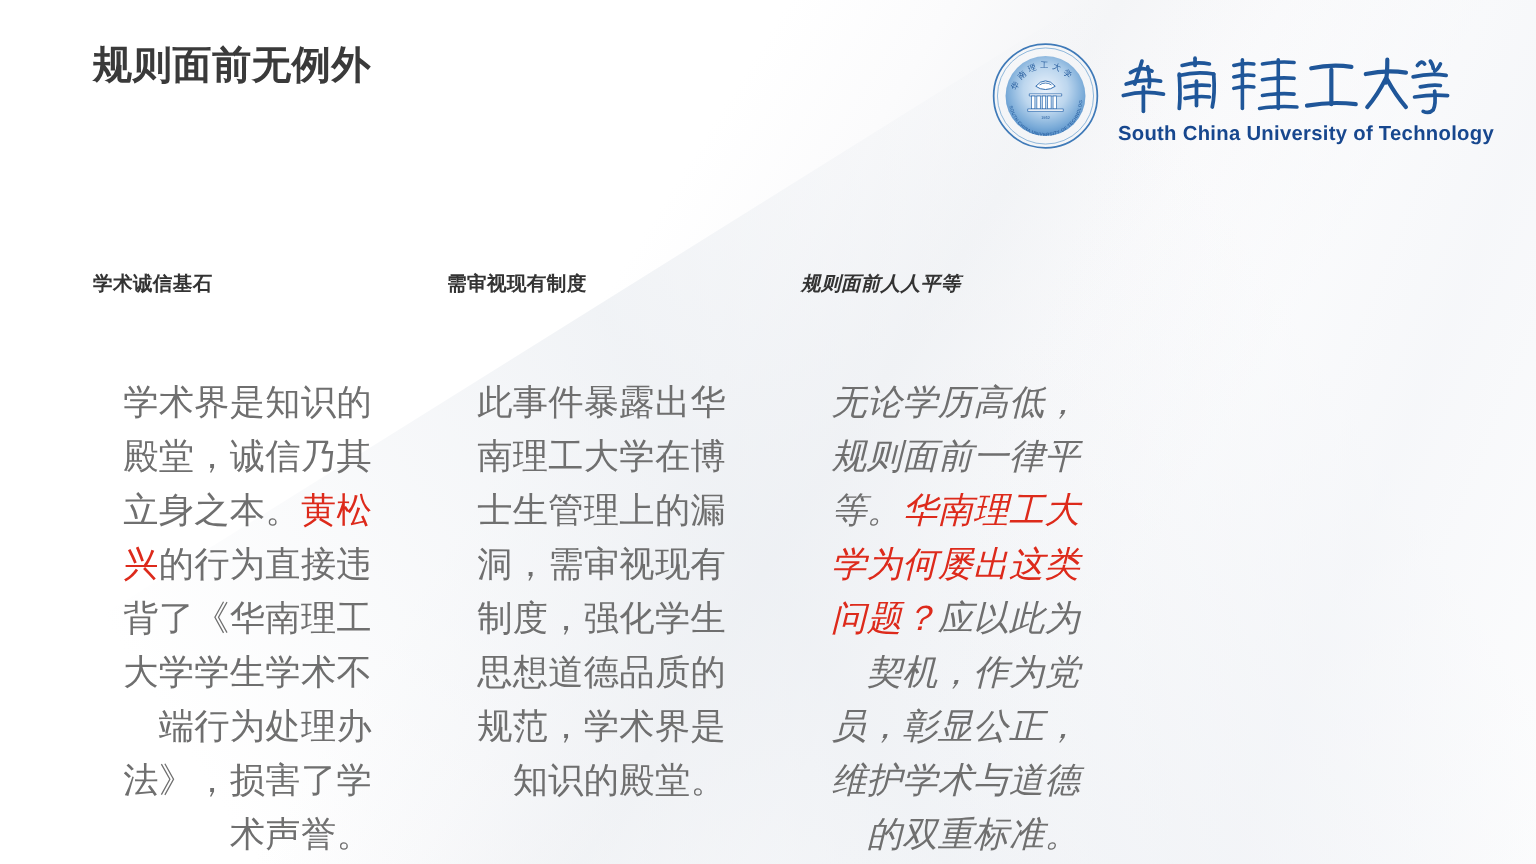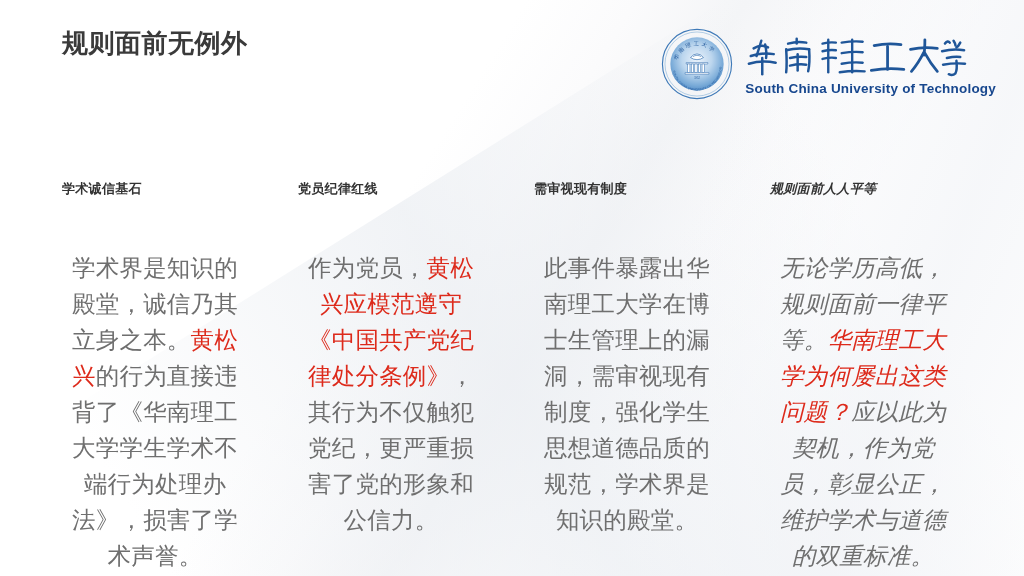--- a/index.html
+++ b/index.html
@@ -144,21 +144,21 @@
     line-height: 26px;
     letter-spacing: .3px;
     white-space: nowrap;
     margin-bottom: 48px;
   }
   .col-body {
     font-size: 23.5px;
     line-height: 36px;
     color: #6f6f6f;
     letter-spacing: .2px;
-    text-align: center;
+    text-align: right;
     word-break: break-all;
   }
   .col-body .hl {
     color: #dd2a1b;
   }
 </style>
 </head>
 <body>
 
 <div id="slide">
@@ -280,24 +280,20 @@
     </div>
   </div>
 
   <div id="columns">
 
     <div class="col">
       <div class="col-heading">学术诚信基石</div>
       <div class="col-body"><span>学术界是知识的殿堂，诚信乃其立身之本。</span><span class="hl">黄松兴</span><span>的行为直接违背了《华南理工大学学生学术不端行为处理办法》，损害了学术声誉。</span></div>
     </div>
 
-    <div class="col">
-      <div class="col-heading">党员纪律红线</div>
-      <div class="col-body"><span>作为党员，</span><span class="hl">黄松兴应模范遵守《中国共产党纪律处分条例》</span><span>，其行为不仅触犯党纪，更严重损害了党的形象和公信力。</span></div>
-    </div>
 
     <div class="col">
       <div class="col-heading">需审视现有制度</div>
       <div class="col-body"><span>此事件暴露出华南理工大学在博士生管理上的漏洞，需审视现有制度，强化学生思想道德品质的规范，学术界是知识的殿堂。</span></div>
     </div>
 
     <div class="col">
       <div class="col-heading">规则面前人人平等</div>
       <div class="col-body"><span>无论学历高低，规则面前一律平等。</span><span class="hl">华南理工大学为何屡出这类问题？</span><span>应以此为契机，作为党员，彰显公正，维护学术与道德的双重标准。</span></div>
     </div>

